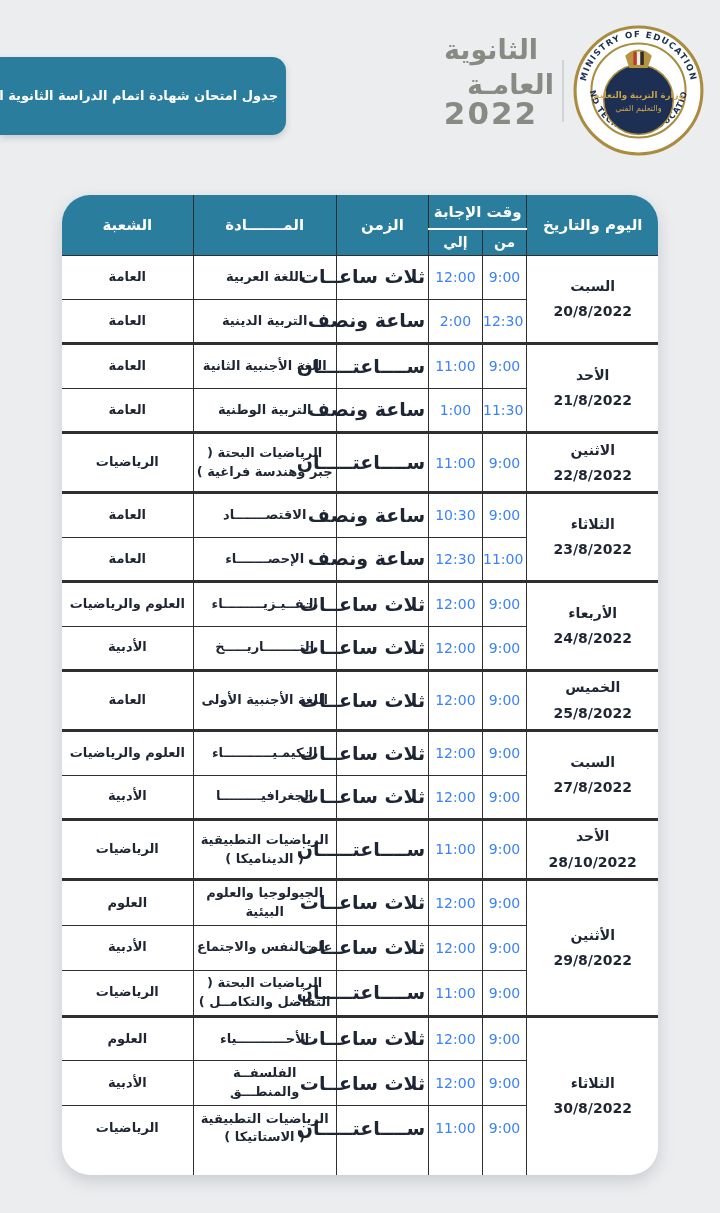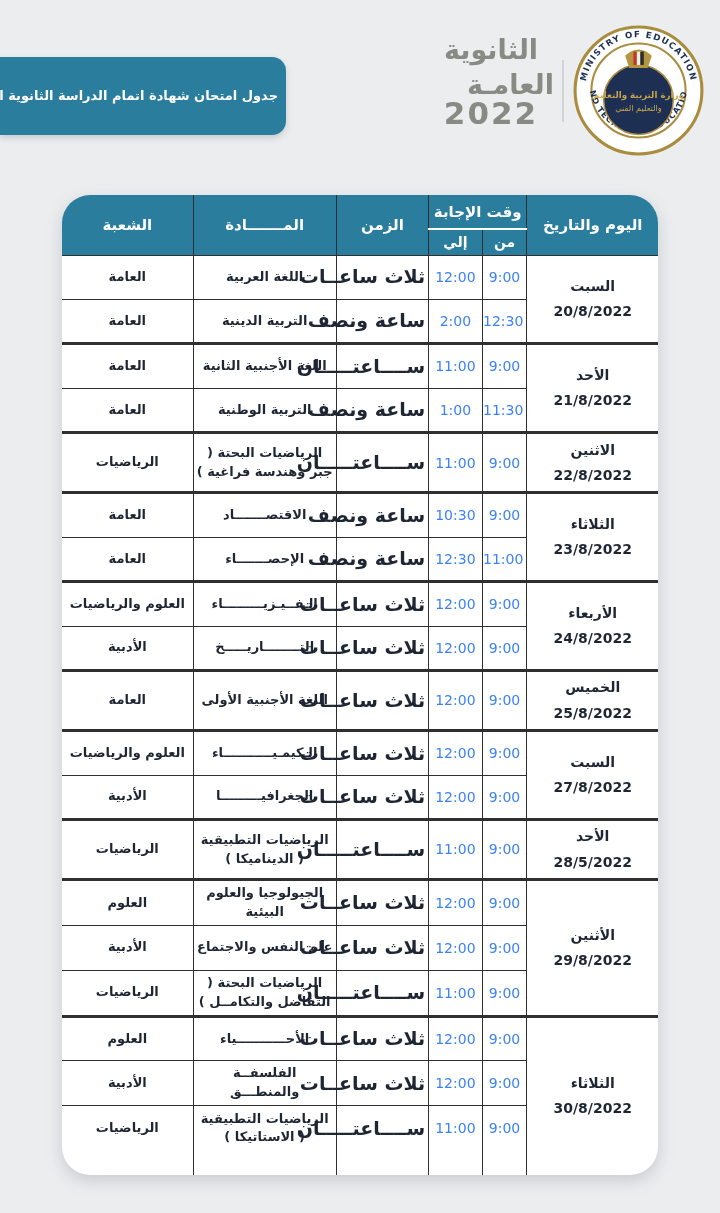--- a/index.html
+++ b/index.html
@@ -240,21 +240,21 @@
         <tr>
           <td class="time-cell">9:00</td>
           <td class="time-cell">12:00</td>
           <td class="duration-cell">ثلاث ساعــات</td>
           <td class="subject-cell">الجغرافيـــــــــا</td>
           <td class="branch-cell">الأدبية</td>
         </tr>
         <tr class="group-start">
           <td class="date-cell" rowspan="1">
             <span class="day">الأحد</span>
-            <span class="date">28/5/2022</span>
+            <span class="date">28/10/2022</span>
           </td>
           <td class="time-cell">9:00</td>
           <td class="time-cell">11:00</td>
           <td class="duration-cell">ســــاعتـــــان</td>
           <td class="subject-cell">الرياضيات التطبيقية ( الديناميكا )</td>
           <td class="branch-cell">الرياضيات</td>
         </tr>
         <tr class="group-start">
           <td class="date-cell" rowspan="3">
             <span class="day">الأثنين</span>

